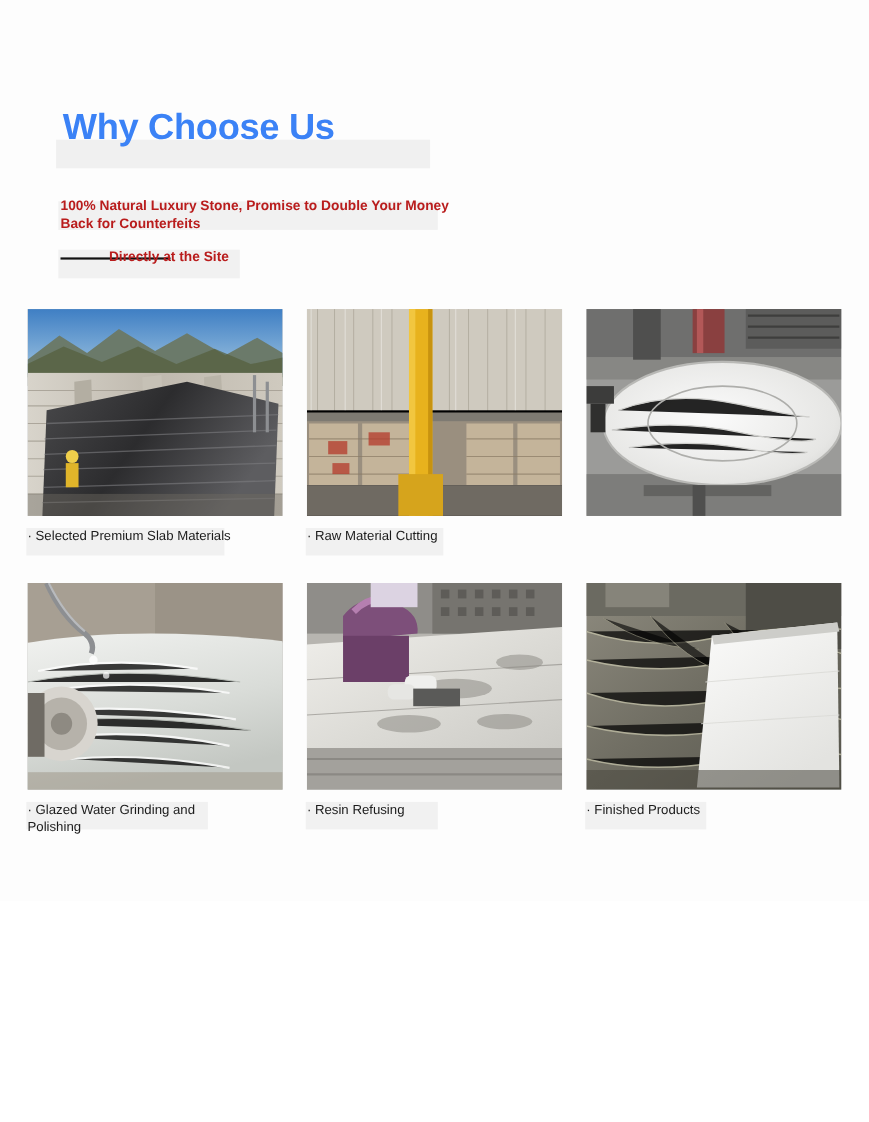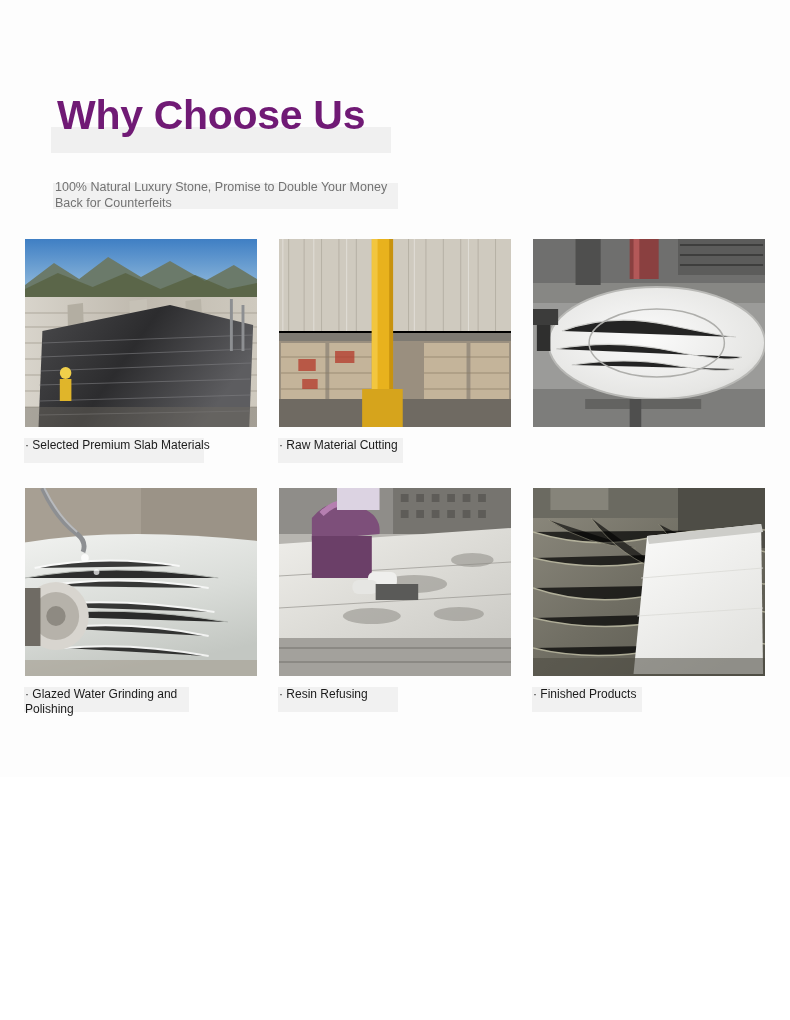--- a/index.html
+++ b/index.html
@@ -38,25 +38,25 @@
   .heading-shade {
     position: absolute;
     left: -6px;
     top: 32px;
     width: 340px;
     height: 26px;
     background: #f0f0f0;
   }
   .heading {
     position: relative;
-    font-size: 41px;
+    font-size: 33px;
     line-height: 40px;
     font-weight: bold;
     letter-spacing: -0.3px;
-    color: #701a75;
+    color: #3b82f6;
     margin: 0;
   }
 
   
   .claims {
     margin: 22px 0 0 55px;
     width: 420px;
   }
   .claim {
     position: relative;
@@ -70,22 +70,23 @@
     height: 26px;
     background: #f1f1f1;
   }
   .claim-1 .shade { width: 345px; }
   .claim-2 .shade { width: 390px; top: 8px; }
   .claim-3 .shade { width: 165px; top: 2px; }
   .claim-text {
     position: relative;
     font-size: 12.5px;
     line-height: 16px;
-    color: #737373;
+    color: #b91c1c;
     max-width: 360px;
+    font-weight: bold;
   }
   .claim-3 {
     margin-top: 10px;
   }
   .claim-3 .claim-text {
     padding-left: 44px;
   }
   .claim-3 .rule {
     position: absolute;
     left: 0;
@@ -165,20 +166,25 @@
 
     <div class="heading-wrap">
       <div class="heading-shade"></div>
       <h1 class="heading">Why Choose Us</h1>
     </div>
 
     <div class="claims">
       <div class="claim claim-1">
         <div class="shade"></div>
         <div class="claim-text">100% Natural Luxury Stone, Promise to Double Your Money Back for Counterfeits</div>
+      </div>
+      <div class="claim claim-3">
+        <div class="shade"></div>
+        <div class="rule"></div>
+        <div class="claim-text">Directly at the Site</div>
       </div>
     </div>
 
     <div class="grid">
 
       <div class="cell">
         <div class="photo">
           <svg viewBox="0 0 240 188" preserveAspectRatio="none">
             <defs>
               <linearGradient id="sky1" x1="0" y1="0" x2="0" y2="1">

